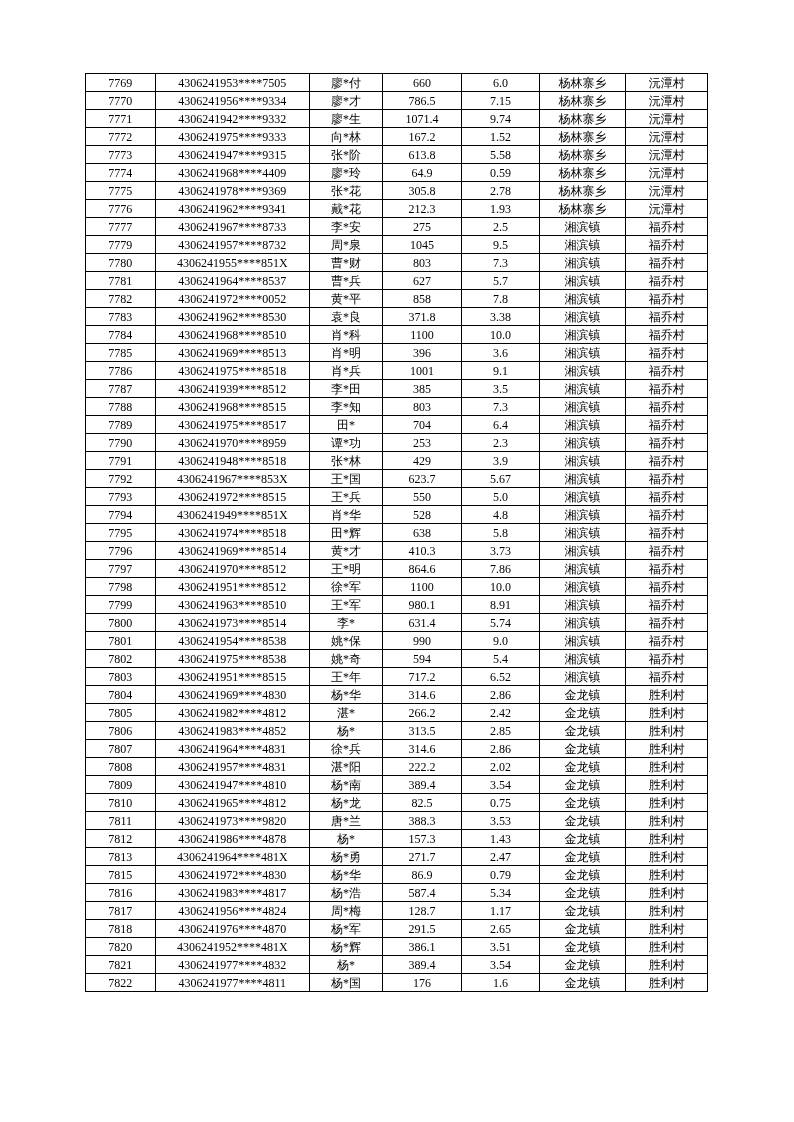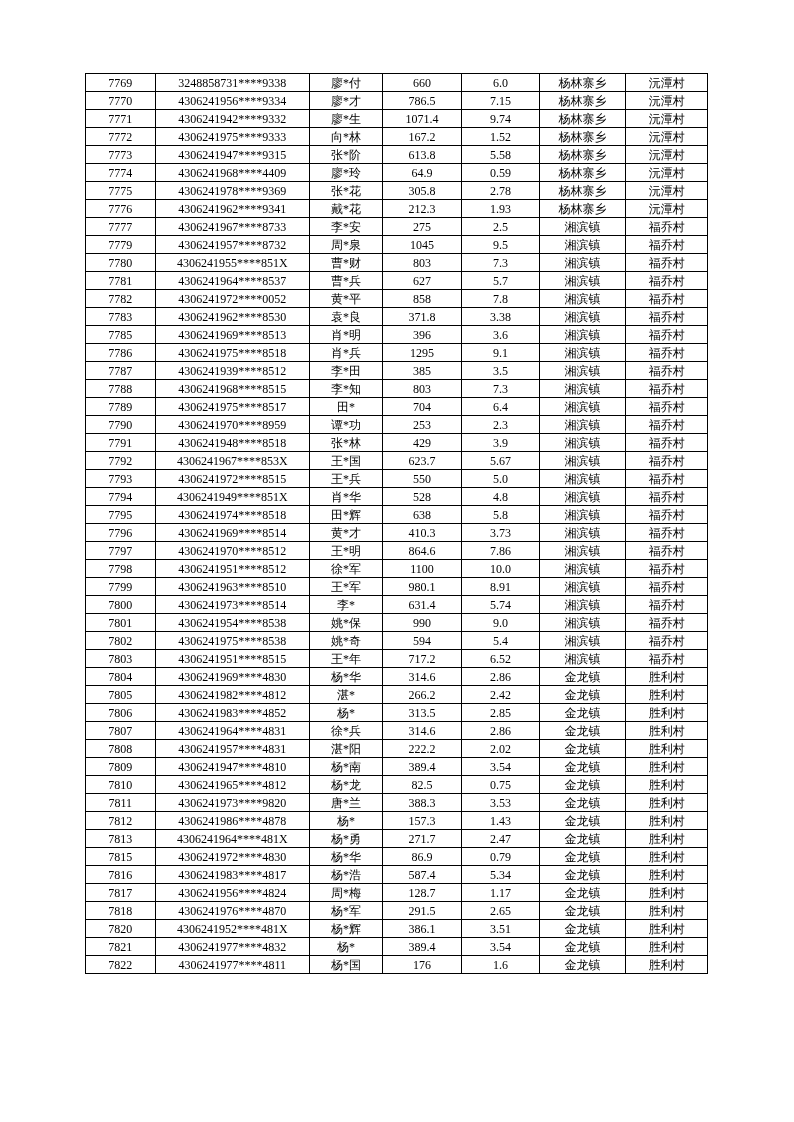--- a/index.html
+++ b/index.html
@@ -57,21 +57,21 @@
       <col class="c-id">
       <col class="c-name">
       <col class="c-amount">
       <col class="c-qty">
       <col class="c-town">
       <col class="c-village">
     </colgroup>
     <tbody id="table-body">
         <tr>
           <td>7769</td>
-          <td>3248858731****9338</td>
+          <td>4306241953****7505</td>
           <td>廖*付</td>
           <td>660</td>
           <td>6.0</td>
           <td>杨林寨乡</td>
           <td>沅潭村</td>
         </tr>
         <tr>
           <td>7770</td>
           <td>4306241956****9334</td>
           <td>廖*才</td>
@@ -182,33 +182,42 @@
         <tr>
           <td>7783</td>
           <td>4306241962****8530</td>
           <td>袁*良</td>
           <td>371.8</td>
           <td>3.38</td>
           <td>湘滨镇</td>
           <td>福乔村</td>
         </tr>
         <tr>
+          <td>7784</td>
+          <td>4306241968****8510</td>
+          <td>肖*科</td>
+          <td>1100</td>
+          <td>10.0</td>
+          <td>湘滨镇</td>
+          <td>福乔村</td>
+        </tr>
+        <tr>
           <td>7785</td>
           <td>4306241969****8513</td>
           <td>肖*明</td>
           <td>396</td>
           <td>3.6</td>
           <td>湘滨镇</td>
           <td>福乔村</td>
         </tr>
         <tr>
           <td>7786</td>
           <td>4306241975****8518</td>
           <td>肖*兵</td>
-          <td>1295</td>
+          <td>1001</td>
           <td>9.1</td>
           <td>湘滨镇</td>
           <td>福乔村</td>
         </tr>
         <tr>
           <td>7787</td>
           <td>4306241939****8512</td>
           <td>李*田</td>
           <td>385</td>
           <td>3.5</td>

